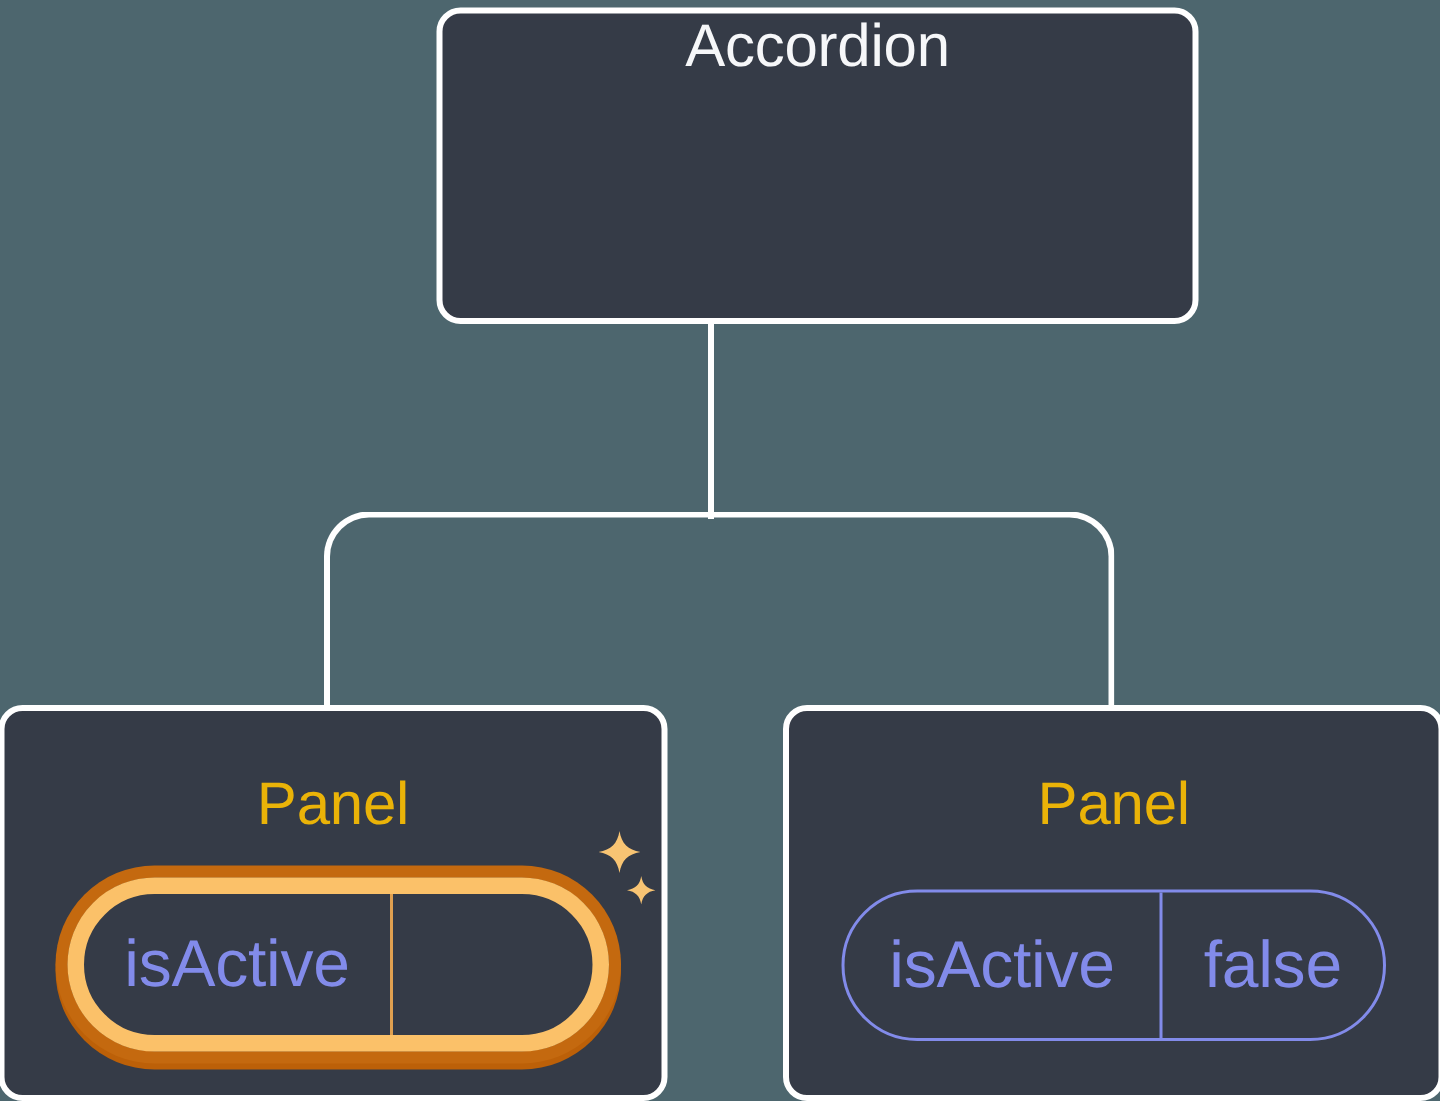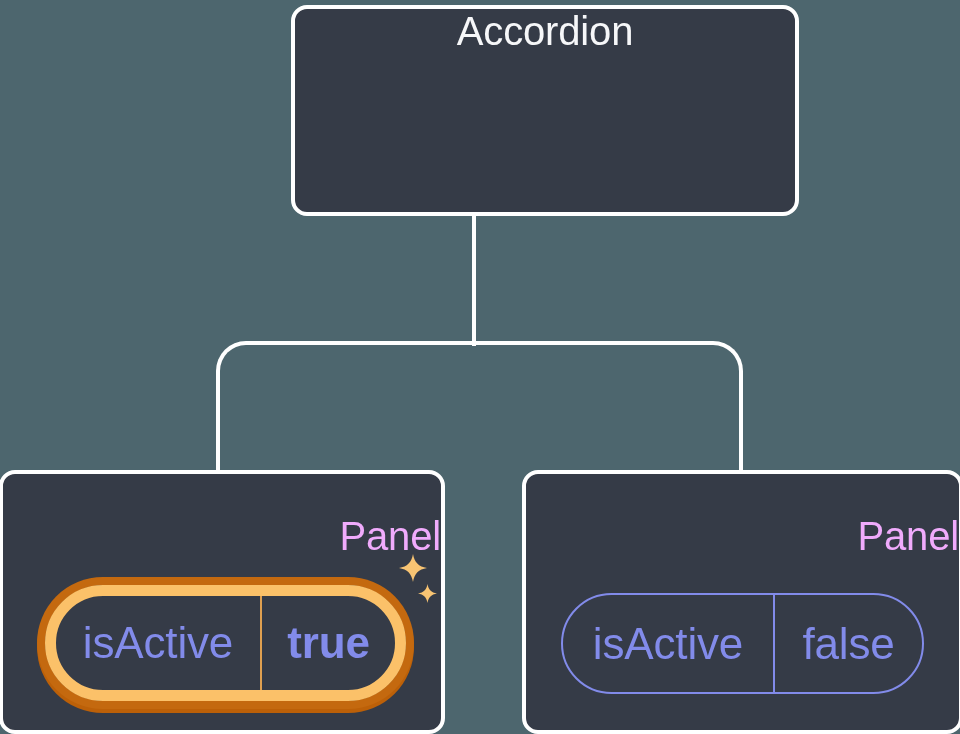--- a/index.html
+++ b/index.html
@@ -29,25 +29,25 @@
   .node-title {
     font-size: 40px;
     font-weight: 500;
     color: #F6F7F9;
   }
   .panel-left  { left: -1px;  top: 470px; width: 446px; height: 264px; }
   .panel-right { left: 522px; top: 470px; width: 441px; height: 264px; }
   .panel-title {
     position: absolute;
     left: 0; right: 0; top: 38px;
-    text-align: right;
+    text-align: center;
     font-size: 40px;
     font-weight: 500;
     line-height: 48px;
-    color: #f0abfc;
+    color: #eab308;
   }
 
   
   .stem {
     position: absolute;
     left: 472px; top: 212px;
     width: 4px; height: 134px;
     background: #FFFFFF;
   }
   .branch {
@@ -115,21 +115,20 @@
 
   <div class="stem"></div>
   <div class="branch"></div>
 
   <div class="node panel-left">
     <div class="panel-title">Panel</div>
 
     <div class="pill pill-highlighted">
       <span class="cell cell-key">isActive</span>
       <span class="divider-amber"></span>
-      <span class="cell cell-value">true</span>
     </div>
 
     <svg class="sparkle sparkle-big" viewBox="0 0 24 24">
       <path d="M12 0 C13.2 7.2 16.8 10.8 24 12 C16.8 13.2 13.2 16.8 12 24 C10.8 16.8 7.2 13.2 0 12 C7.2 10.8 10.8 7.2 12 0 Z" fill="#F8C473"></path>
     </svg>
     <svg class="sparkle sparkle-small" viewBox="0 0 24 24">
       <path d="M12 0 C13.2 7.2 16.8 10.8 24 12 C16.8 13.2 13.2 16.8 12 24 C10.8 16.8 7.2 13.2 0 12 C7.2 10.8 10.8 7.2 12 0 Z" fill="#F8C473"></path>
     </svg>
   </div>
 

